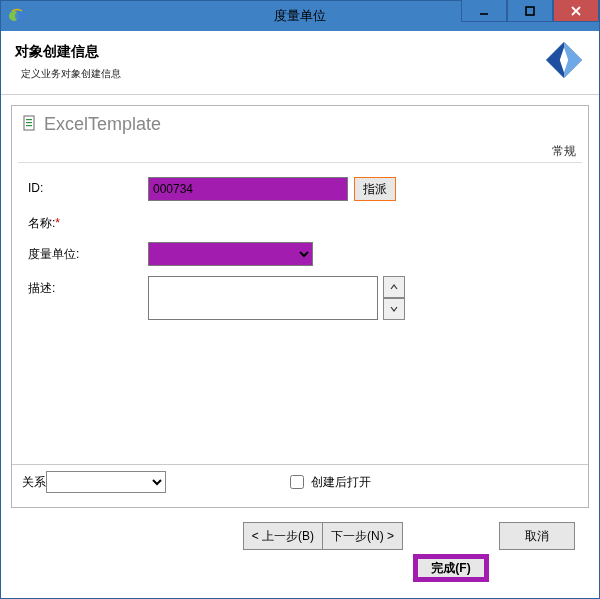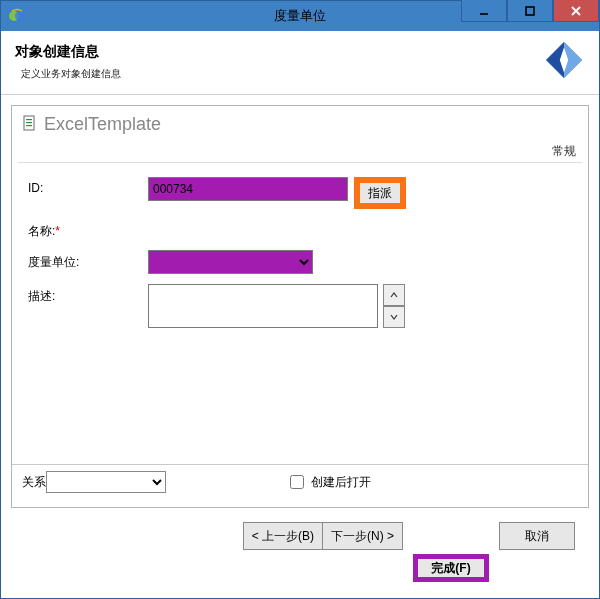--- a/index.html
+++ b/index.html
@@ -146,24 +146,24 @@
     font-size: 12px;
     height: 24px;
     border: 1px solid #7a7a7a;
     padding: 2px 4px;
     background: #a21caf;
   }
   .id-input { width: 200px; }
   .name-input { width: 260px; border: 1px solid #2b82c9; outline:none; }
   .unit-select { width: 165px; height: 24px; }
   .btn-small {
-    height: 32px;
+    height: 24px;
     padding: 0 8px;
     font-size: 12px;
-    border: 6px solid #f97316;
+    border: 1px solid #f97316;
     background: #e7e7e7;
     cursor: pointer;
   }
 
   .desc-area {
     width: 230px;
     height: 44px;
     border: 1px solid #7a7a7a;
     resize: none;
     font-family: inherit;

